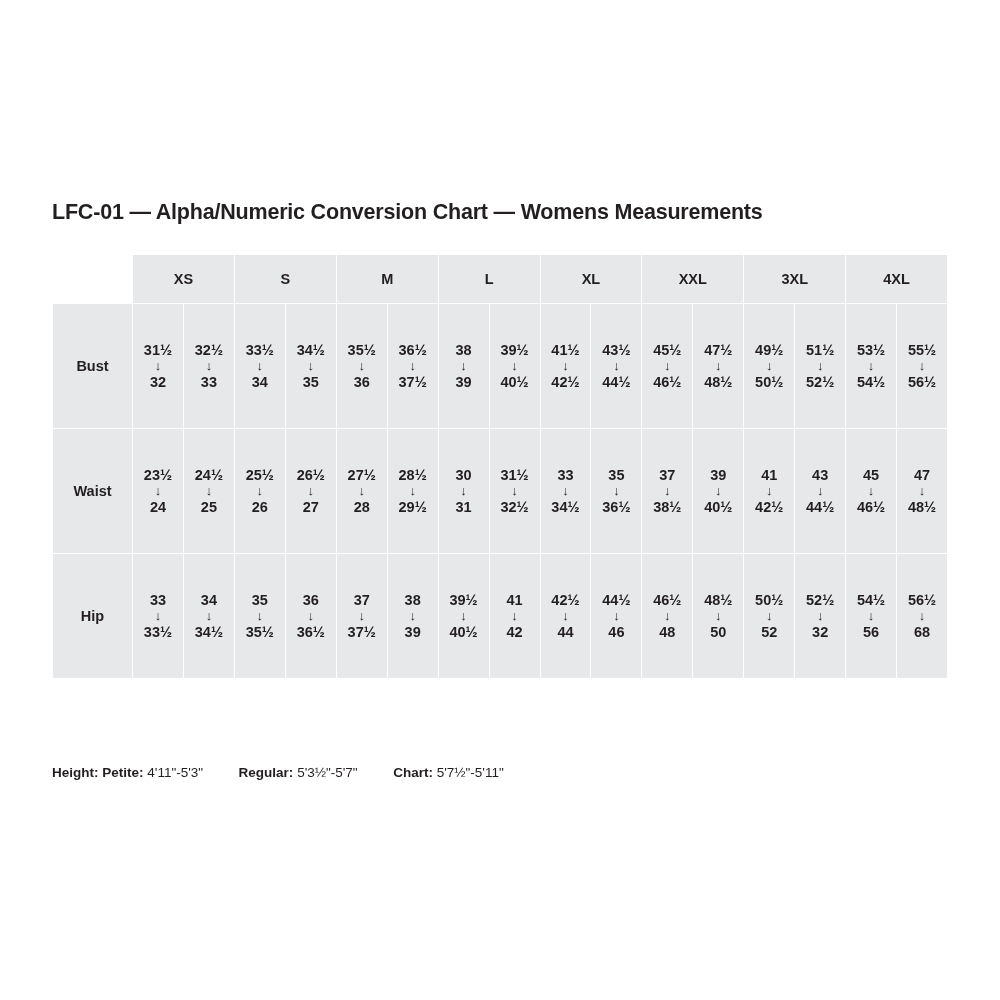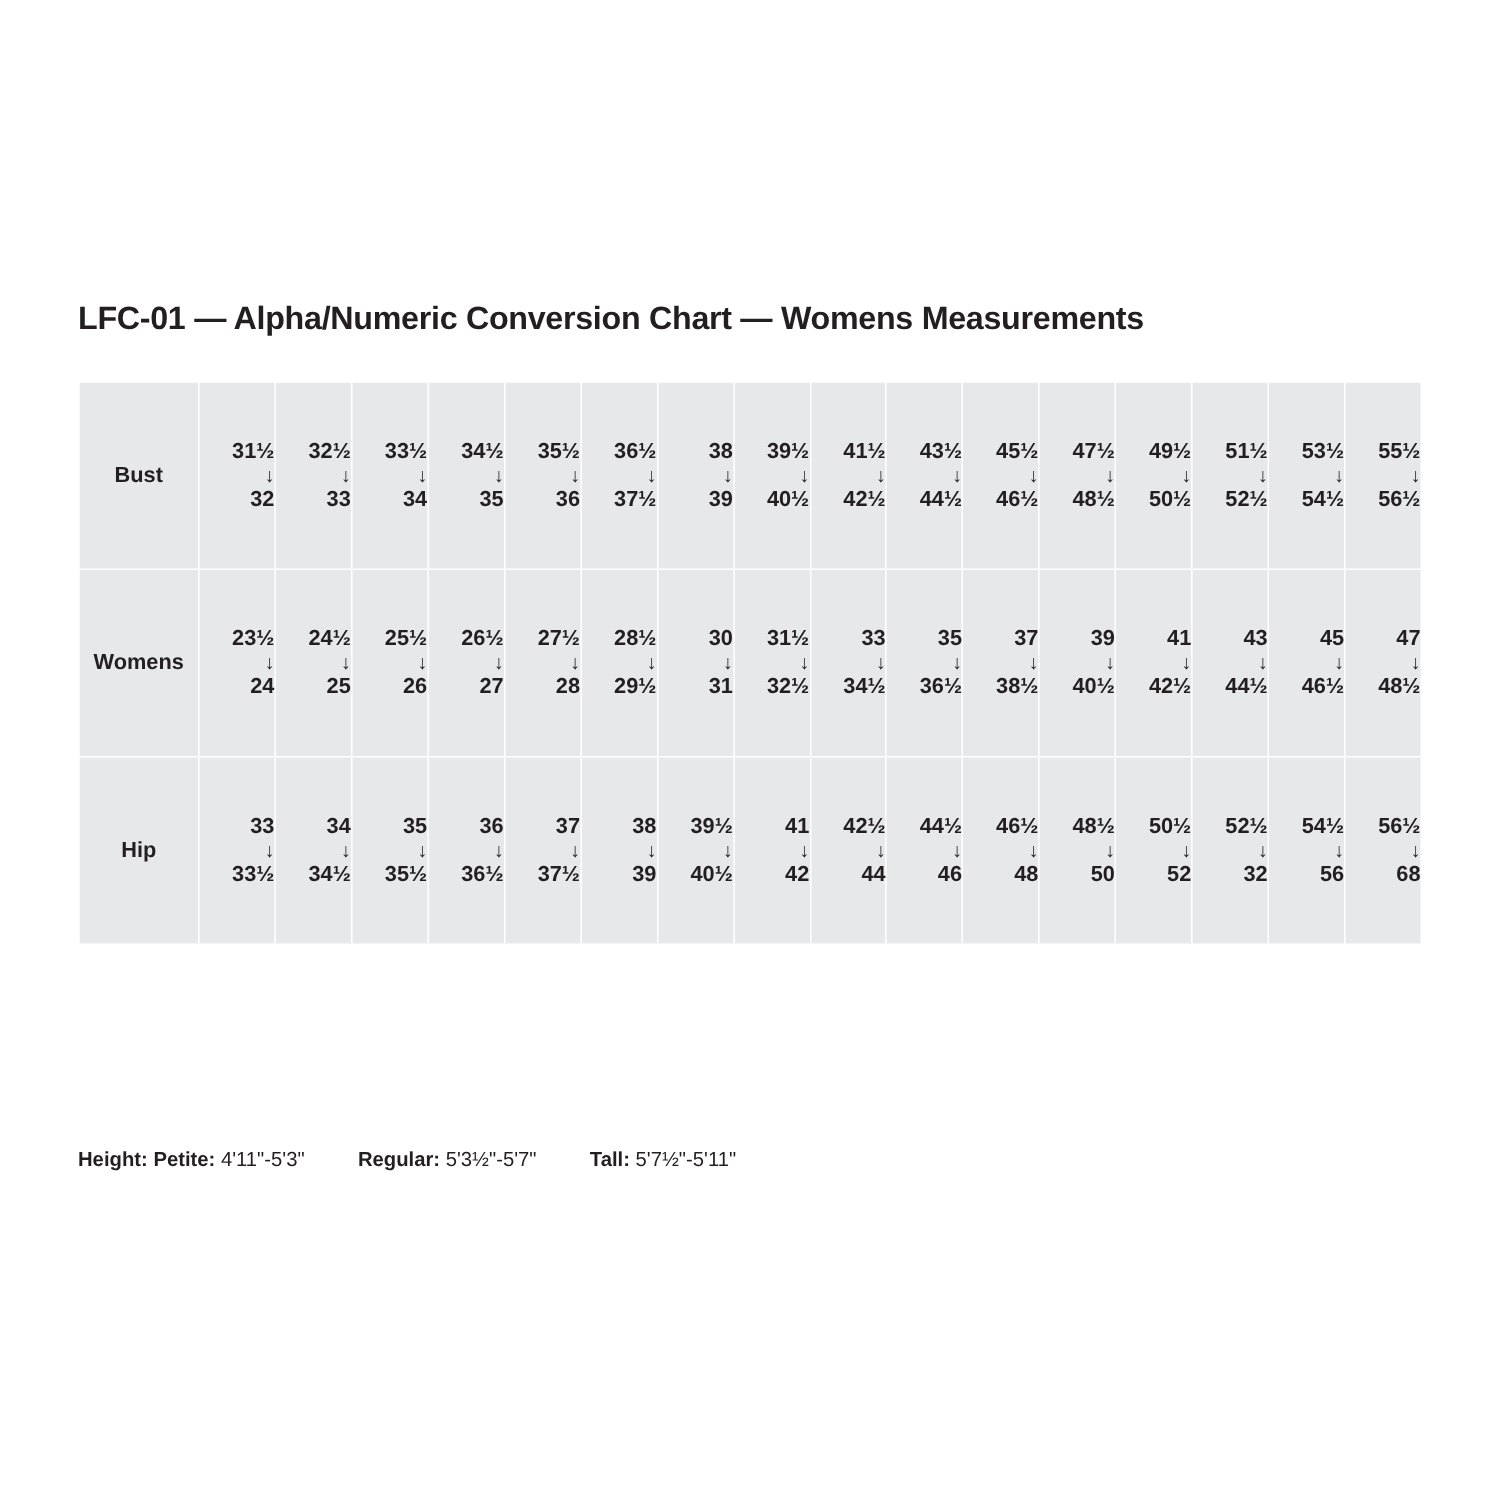--- a/index.html
+++ b/index.html
@@ -61,21 +61,21 @@
     height: 124px;
   }
   .rowlabel {
     font-weight: bold;
     font-size: 17px;
     margin-top: 27px;
   }
   .cellstack {
     display: flex;
     flex-direction: column;
-    align-items: flex-end;
+    align-items: center;
     justify-content: center;
     line-height: 1.12;
     font-weight: bold;
     font-size: 14.5px;
   }
   .cellstack .arrow {
     font-size: 13px;
     line-height: 1.05;
     margin: 1px 0;
   }
@@ -99,20 +99,31 @@
 <div id="page">
 
   <div class="title">LFC-01 — Alpha/Numeric Conversion Chart — Womens Measurements</div>
 
   <table class="chart">
     <colgroup>
       <col style="width:80px">
       <col span="16">
     </colgroup>
     <tbody>
+      <tr class="alpha-row">
+        <td class="blank"></td>
+        <td colspan="2">XS</td>
+        <td colspan="2">S</td>
+        <td colspan="2">M</td>
+        <td colspan="2">L</td>
+        <td colspan="2">XL</td>
+        <td colspan="2">XXL</td>
+        <td colspan="2">3XL</td>
+        <td colspan="2">4XL</td>
+      </tr>
 
 
       <tr class="meas-row">
         <td class="rowlabel">Bust</td>
         <td>
             <div class="cellstack">
               <span>31½</span>
               <span class="arrow">↓</span>
               <span>32</span>
             </div>
@@ -218,21 +229,21 @@
         <td>
             <div class="cellstack">
               <span>55½</span>
               <span class="arrow">↓</span>
               <span>56½</span>
             </div>
           </td>
       </tr>
 
       <tr class="meas-row">
-        <td class="rowlabel">Womens</td>
+        <td class="rowlabel">Waist</td>
         <td>
             <div class="cellstack">
               <span>23½</span>
               <span class="arrow">↓</span>
               <span>24</span>
             </div>
           </td>
         <td>
             <div class="cellstack">
               <span>24½</span>
@@ -459,17 +470,17 @@
   </table>
 
   <div class="footnote">
     <b>Height:</b>
     <b>Petite:</b>
     <span>4'11"-5'3"</span>
     <span class="gap"></span>
     <b>Regular:</b>
     <span>5'3½"-5'7"</span>
     <span class="gap"></span>
-    <b>Tall:</b>
+    <b>Chart:</b>
     <span>5'7½"-5'11"</span>
   </div>
 
 </div>
 
 </body></html>

